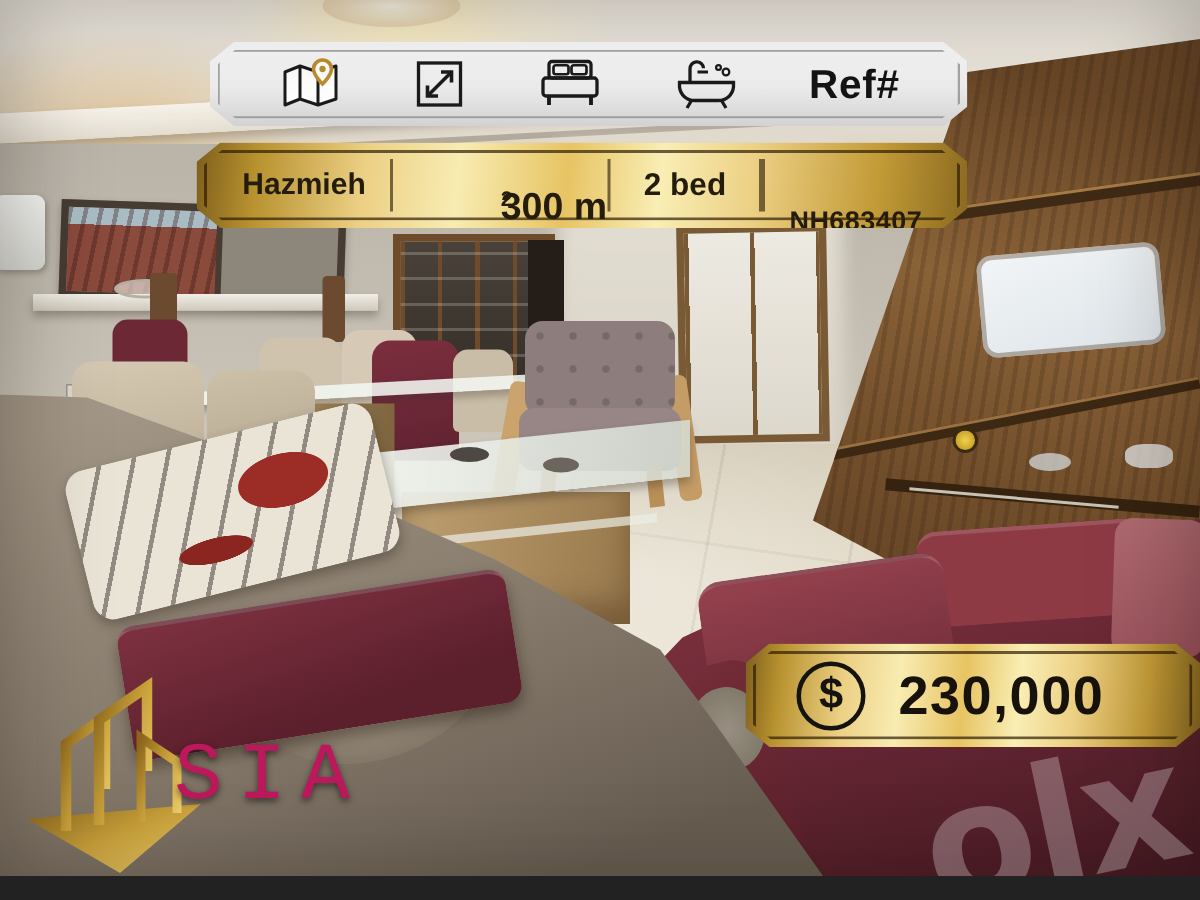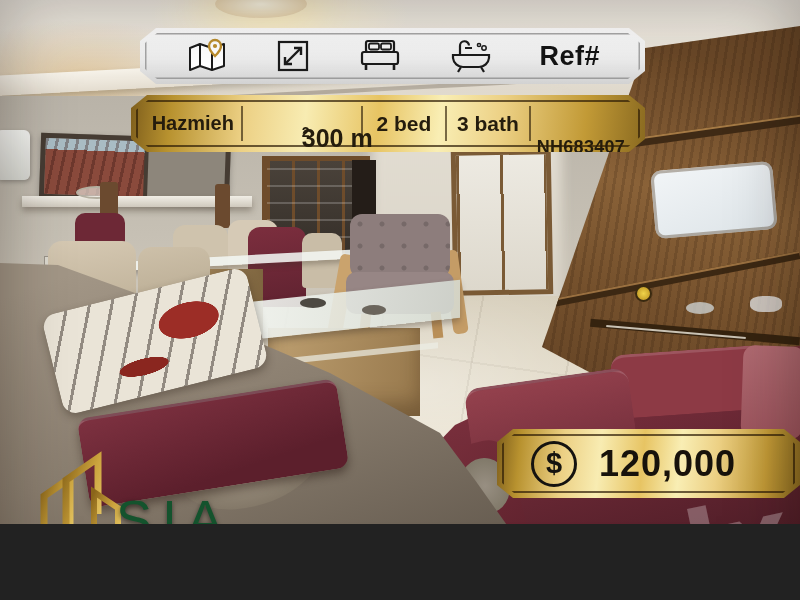--- a/index.html
+++ b/index.html
@@ -1,16 +1,16 @@
 <!DOCTYPE html>
 <html><head>
 <meta charset="utf-8">
 <style>
   html,body{margin:0;padding:0;background:#222;}
-  .stage{position:relative;width:800px;height:524px;overflow:hidden;
+  .stage{position:relative;width:800px;height:584px;overflow:hidden;
          font-family:"Liberation Sans",sans-serif;background:#d8cfbc;}
   .stage *{position:absolute;box-sizing:border-box;}
 
   
   .ceiling{left:0;top:0;width:800px;height:100px;
     background:linear-gradient(180deg,#f3efe7 0%,#e9e3d8 55%,#ddd6c9 100%);}
   .ceiling-glow{left:150px;top:-40px;width:260px;height:110px;border-radius:50%;
     background:radial-gradient(closest-side,rgba(255,244,210,.95),rgba(255,244,210,0));}
   .light-fixture{left:215px;top:-10px;width:92px;height:28px;border-radius:50%;
     background:radial-gradient(closest-side,#fffbe9,#ecd9b4);
@@ -190,22 +190,22 @@
     border-radius:50%;display:flex;align-items:center;justify-content:center;
     font-size:29px;font-weight:800;color:#151310;}
   .coin svg{position:static;}
   .tag-value{position:static;margin-left:22px;font-weight:800;color:#17120b;letter-spacing:1px;}
   .price-tag .tag-value{font-size:36px;}
   .phone-tag .tag-value{font-size:33px;}
 
   
   .logo-mark{left:16px;top:448px;width:120px;height:140px;}
   .logo-mark svg{position:static;}
-  .brand-name{left:116px;top:488px;font-family:Liberation Sans, sans-serif;font-size:54px;
-    color:#14532d;letter-spacing:10px;text-shadow:0 2px 5px rgba(0,0,0,.55);}
+  .brand-name{left:116px;top:488px;font-family:Liberation Mono, monospace;font-size:54px;
+    color:#be185d;letter-spacing:10px;text-shadow:0 2px 5px rgba(0,0,0,.55);}
   .brand-tagline{left:121px;top:552px;font-family:"Liberation Serif",serif;font-size:16px;
     color:#f3f3f3;letter-spacing:6.5px;text-shadow:0 1px 4px rgba(0,0,0,.55);}
 
   
   .watermark{left:615px;top:498px;font-size:108px;font-weight:800;line-height:1;
     color:rgba(255,255,255,.27);transform:rotate(-12deg);letter-spacing:-2px;
     font-family:"DejaVu Sans",sans-serif;z-index:60;}
   .vignette{left:0;top:0;width:800px;height:600px;pointer-events:none;z-index:55;
     box-shadow:inset 0 0 70px rgba(20,12,5,.35);}
   .banner-layer{z-index:40;}
@@ -326,28 +326,27 @@
   <div class="plaque gold-bg details-bar banner-layer">
     <span class="cell loc">Hazmieh</span>
     <span class="divider"></span>
     <span class="cell area">
         <span>300 m</span>
         <sup>2</sup>
       </span>
     <span class="divider"></span>
     <span class="cell bed">2 bed</span>
     <span class="divider"></span>
-    <span class="cell bath">3 bath</span>
     <span class="divider"></span>
     <span class="cell code">NH683407</span>
   </div>
 
   <div class="plaque gold-bg price-tag banner-layer">
     <span class="coin">$</span>
-    <span class="tag-value">120,000</span>
+    <span class="tag-value">230,000</span>
   </div>
 
 
   <div class="logo-mark logo-layer">
     <svg width="120" height="140" viewBox="0 0 120 140">
       <defs>
         <linearGradient id="gld" x1="0" y1="0" x2="1" y2="1">
           <stop offset="0" stop-color="#8a651a"></stop>
           <stop offset=".5" stop-color="#caa23c"></stop>
           <stop offset="1" stop-color="#eccf6e"></stop>

